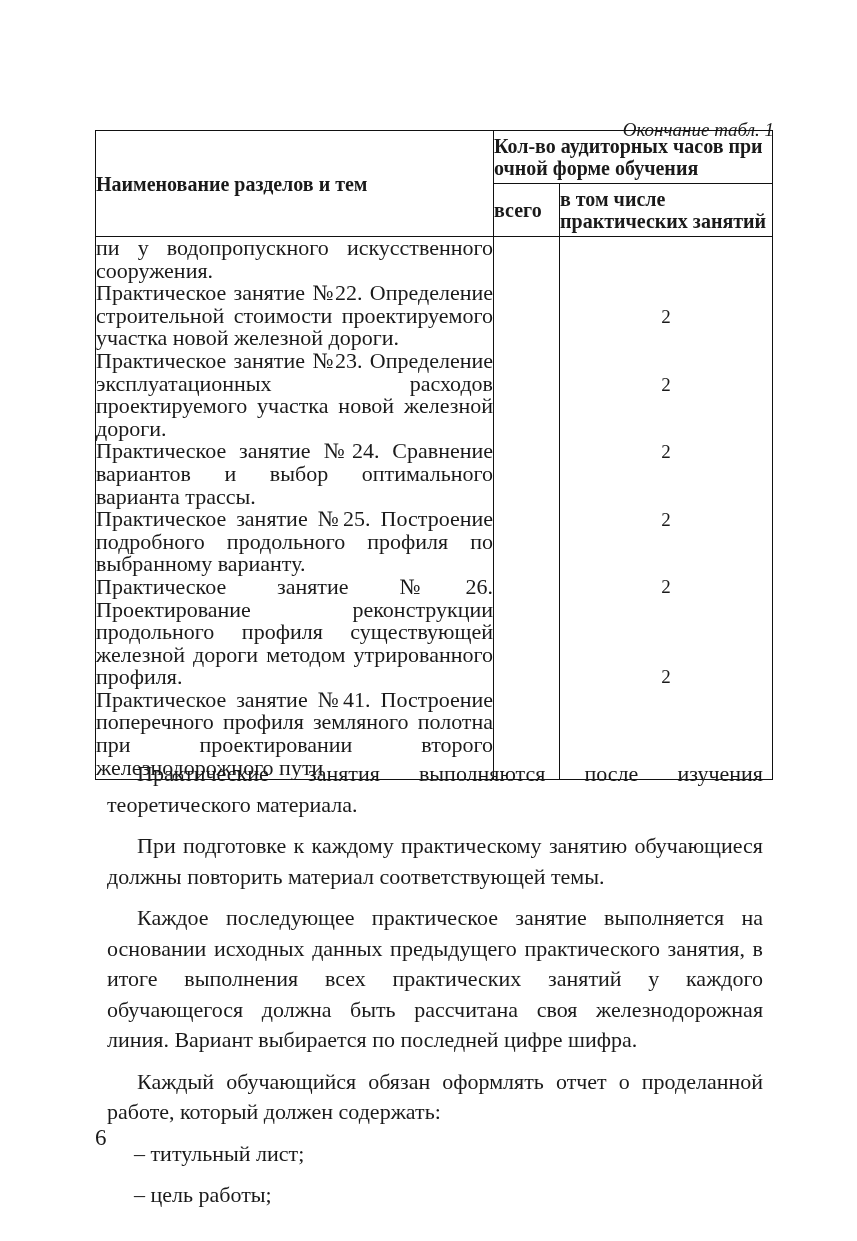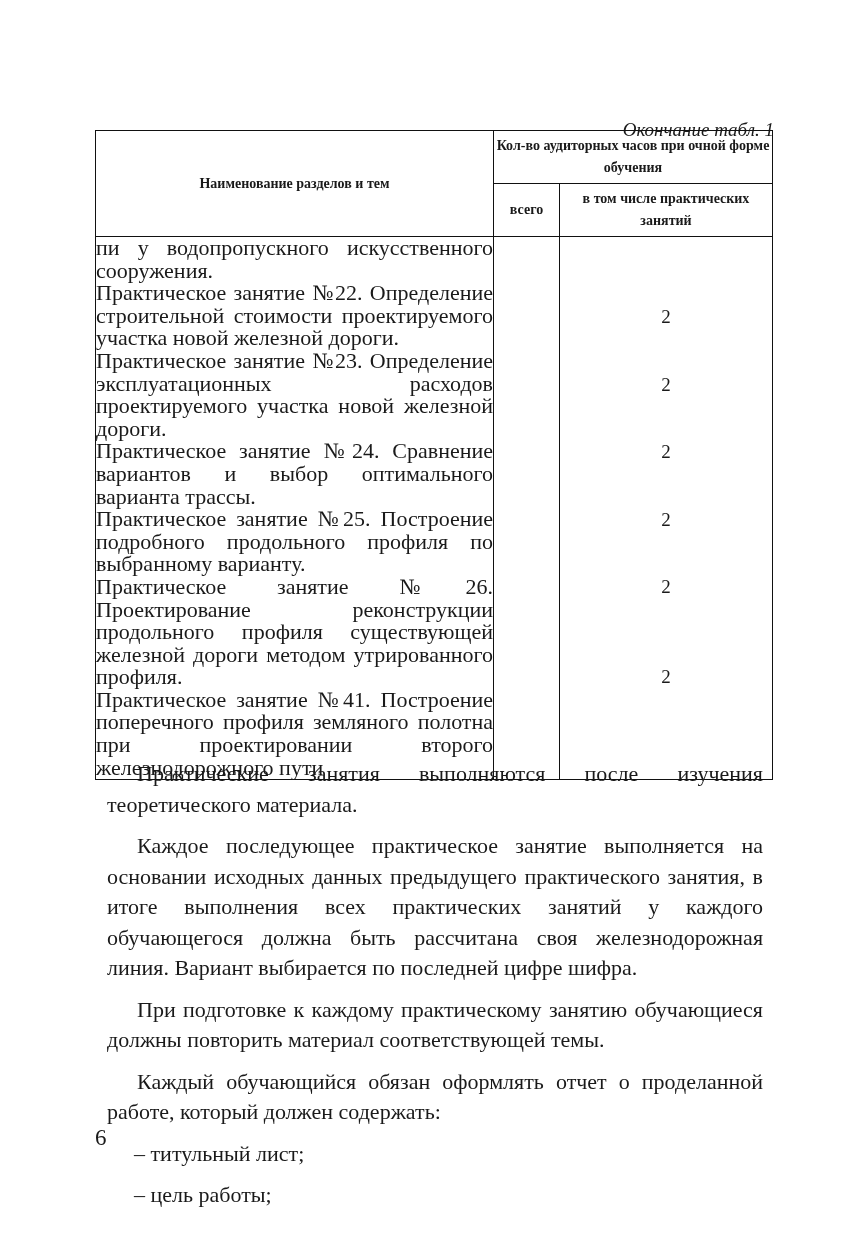--- a/index.html
+++ b/index.html
@@ -1,21 +1,21 @@
 <!DOCTYPE html>
 <html><head>
 <meta charset="utf-8">
 <style>
   html, body { margin: 0; padding: 0; background: #ffffff; }
   body { width: 857px; height: 1241px; position: relative; overflow: hidden;
          font-family: "Liberation Serif", "DejaVu Serif", serif; color: #1a1a1a; }
   .caption { position: absolute; top: 101px; right: 83px; font-style: italic; font-size: 19px; margin-top: 18px; }
   table.main { position: absolute; left: 95px; top: 130px; width: 678px; border-collapse: collapse; }
   table.main td, table.main th { border: 1.6px solid #111; padding: 0; vertical-align: middle; }
-  th { font-weight: bold; font-size: 14px; line-height: 22px; text-align: center; }
+  th { font-weight: bold; font-size: 20px; line-height: 22px; text-align: left; }
   th.name { width: 397px; }
   th.total { width: 65px; height: 52px; }
   th.group { height: 52px; }
   th.practice { height: 52px; }
   td.text-cell { vertical-align: top; padding: 4px 6px 8px 7px; font-size: 22px; line-height: 22.6px; text-align: justify; }
   td.num-cell { vertical-align: top; padding: 0; }
   .entry { display: block; }
   .entry b { font-weight: normal; }
   .num { position: absolute; left: 0; right: 0; text-align: center; font-size: 19px; }
   .numcol { position: relative; height: 500px; }
@@ -59,20 +59,20 @@
         <span class="num" style="top:318px">2</span>
         <span class="num" style="top:408px">2</span>
       </div>
     </td>
   </tr>
 </tbody>
   </table>
 
 <div class="body-text">
   <p>Практические занятия выполняются после изучения теоретического материала.</p>
+  <p>При подготовке к каждому практическому занятию обучающиеся должны повторить материал соответствующей темы.</p>
   <p>Каждое последующее практическое занятие выполняется на основании исходных данных предыдущего практического занятия, в итоге выполнения всех практических занятий у каждого обучающегося должна быть рассчитана своя железнодорожная линия. Вариант выбирается по последней цифре шифра.</p>
-  <p>При подготовке к каждому практическому занятию обучающиеся должны повторить материал соответствующей темы.</p>
   <p>Каждый обучающийся обязан оформлять отчет о проделанной работе, который должен содержать:</p>
   <p class="list">– титульный лист;</p>
   <p class="list">– цель работы;</p>
 </div>
 
 <div class="page-num">6</div>
 
 </body></html>

